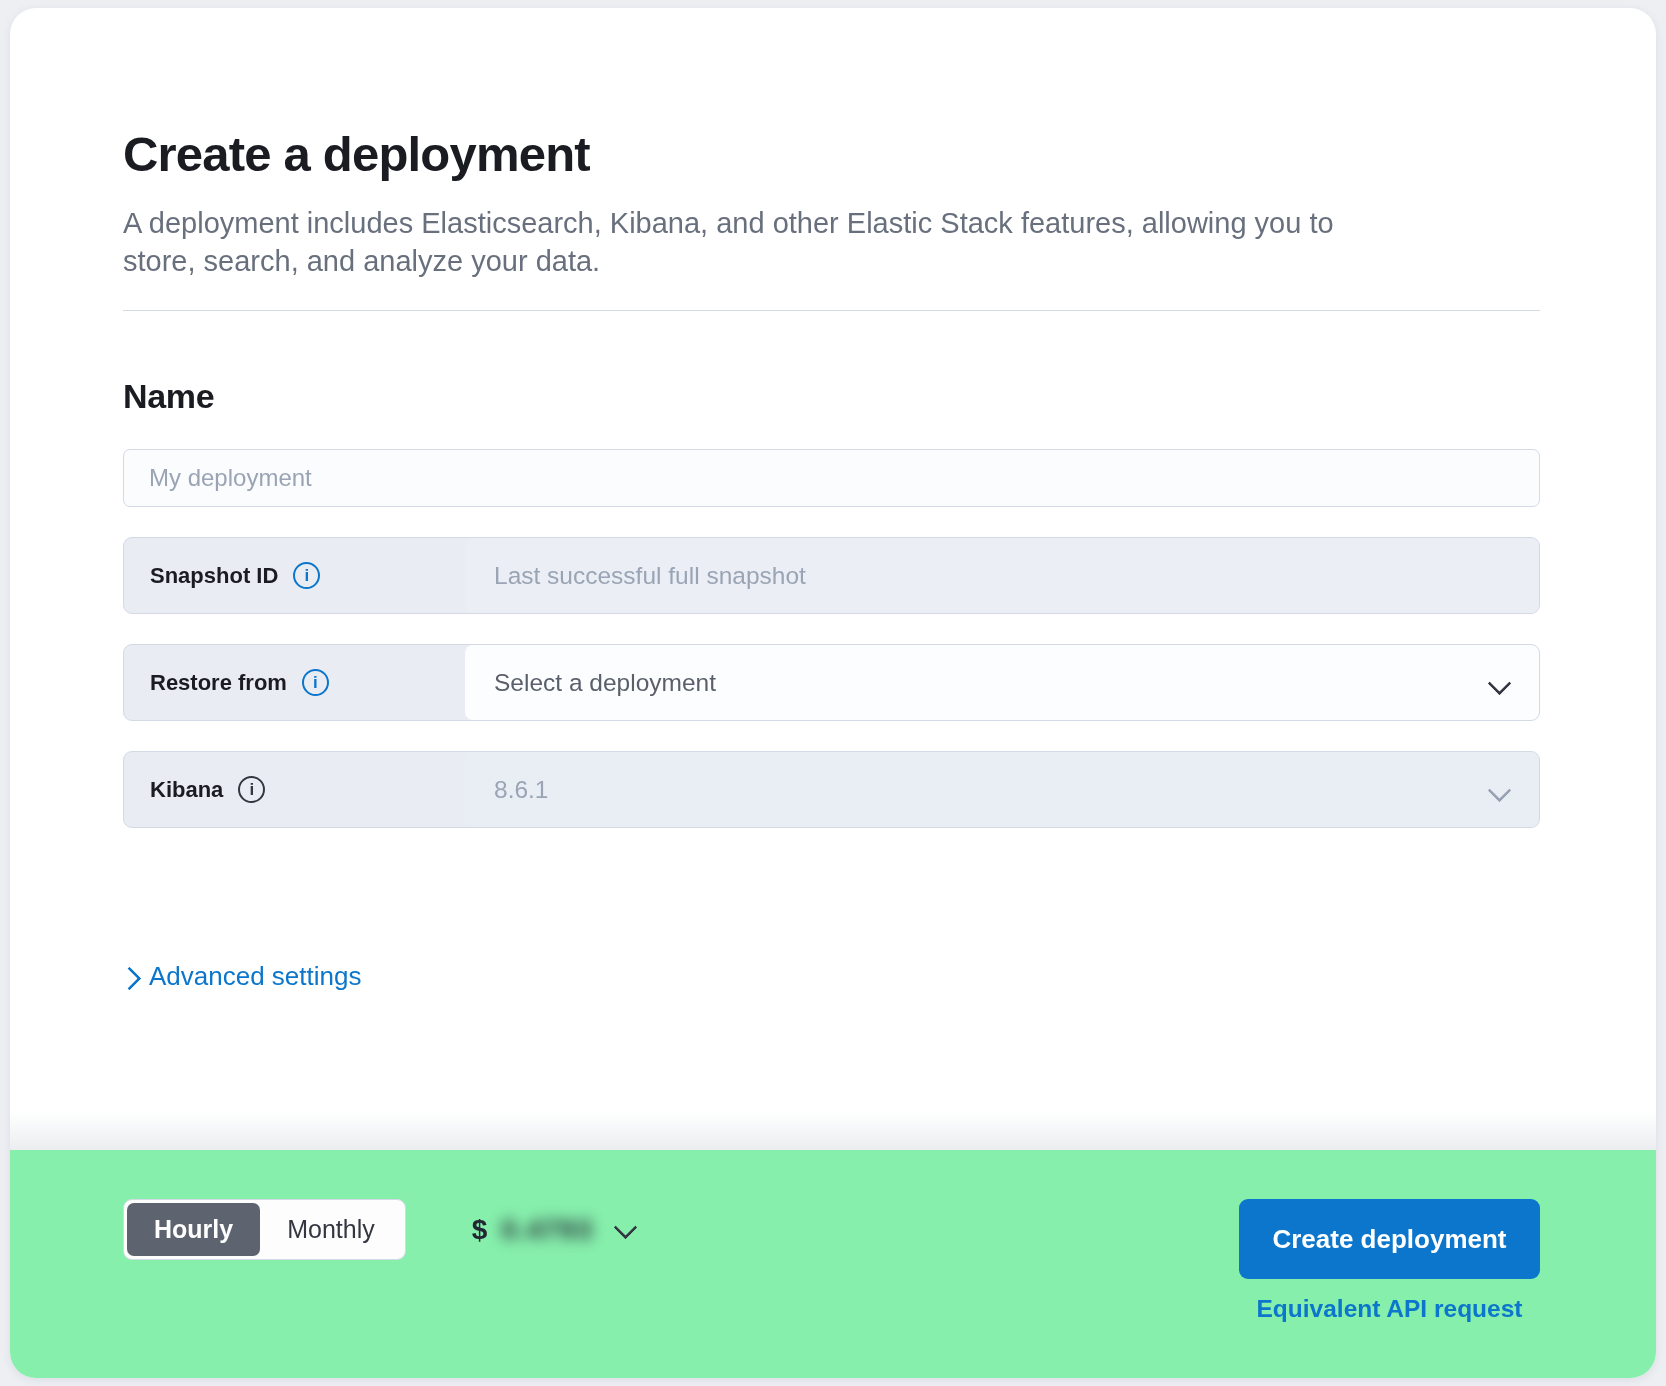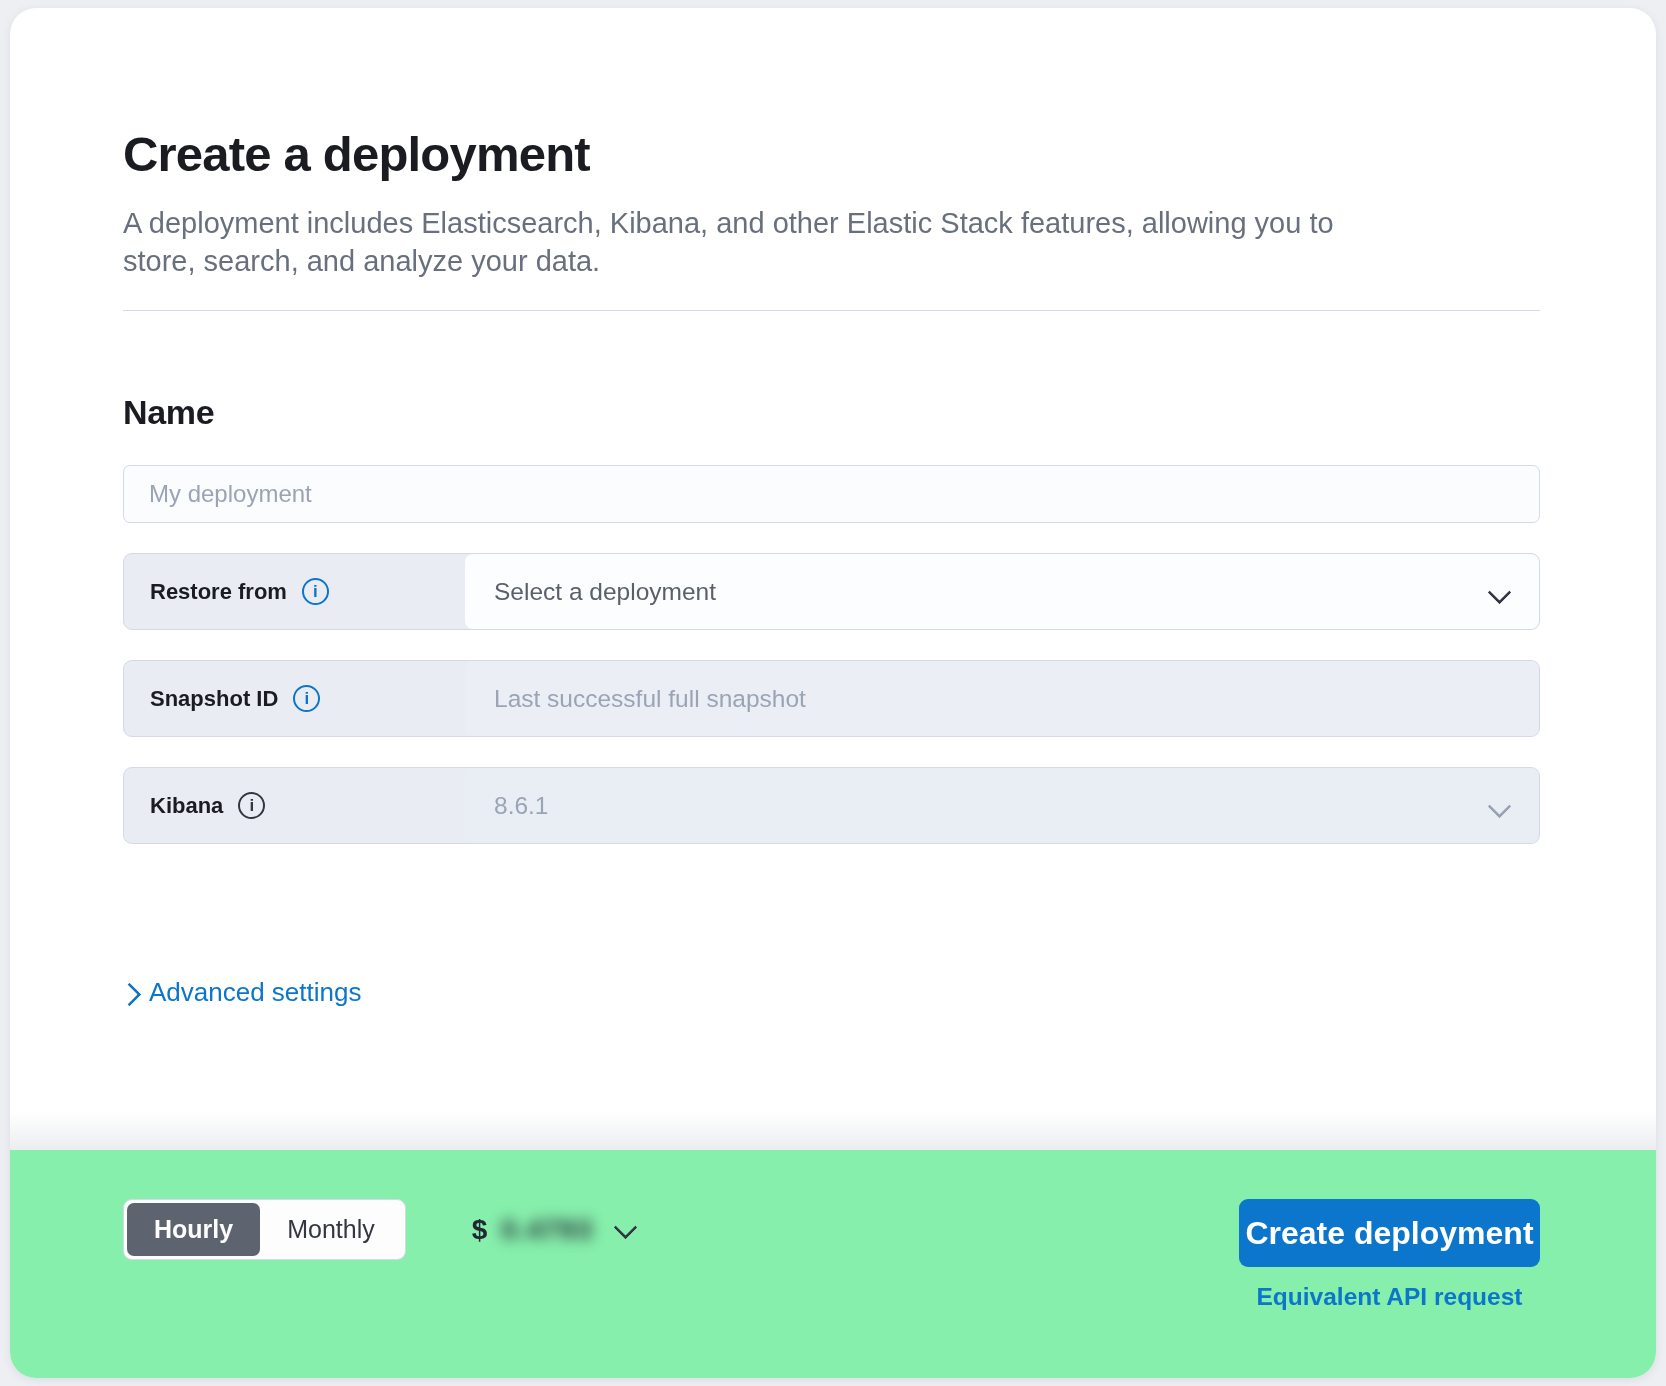--- a/index.html
+++ b/index.html
@@ -27,21 +27,21 @@
     margin:20px 0 0; max-width:1270px;
     font-size:29px; line-height:38px; color:#69707d;
   }
   .divider {
     margin:30px 0 0; border:none; border-top:1px solid #d3dae6; height:0;
   }
   .section-title {
     margin:0; font-size:34px; line-height:42px; font-weight:700; color:#1a1c21;
     letter-spacing:-0.3px;
   }
-  .name-heading { margin-top:80px; }
+  .name-heading { margin-top:64px; }
 
   .text-input {
     margin-top:32px; width:100%; height:58px;
     background:#fbfcfd; border:1px solid #d3dae6; border-radius:7px;
     padding:0 25px; font-size:24px; color:#343741;
     font-family:"Liberation Sans", sans-serif; outline:none;
   }
   .text-input::placeholder { color:#9aa4b5; }
 
   .section-row {
@@ -132,61 +132,61 @@
   }
   .price {
     display:flex; align-items:center; gap:14px; cursor:pointer;
     font-size:28px; font-weight:700; color:#222733;
   }
   .price .blurred { filter:blur(7px); letter-spacing:1px; }
   .price .chev { color:#343741; margin-left:10px; }
 
   .footer-right { display:flex; flex-direction:column; align-items:center; }
   .primary-btn {
-    width:301px; height:68px; border:none; border-radius:9px;
-    background:#0b76cb; color:#ffffff; font-size:32px; font-weight:700;
+    width:301px; height:80px; border:none; border-radius:9px;
+    background:#0b76cb; color:#ffffff; font-size:26px; font-weight:700;
     font-family:"Liberation Sans", sans-serif; cursor:pointer;
   }
   .api-link {
     margin-top:16px; color:#0b76cb; font-size:24.5px; font-weight:700;
     text-decoration:none; cursor:pointer;
   }
 </style>
 </head>
 <body>
 
 <div class="card">
   <main class="main">
 
     <h1 class="page-title">Create a deployment</h1>
     <p class="subtitle">A deployment includes Elasticsearch, Kibana, and other Elastic Stack features, allowing you to store, search, and analyze your data.</p>
     <hr class="divider">
 
     <h2 class="section-title name-heading">Name</h2>
     <input type="text" class="text-input" placeholder="My deployment" style="">
 
+
+    <div class="form-row">
+      <div class="row-label">
+        <span>Snapshot ID</span>
+        <span class="info-icon"></span>
+      </div>
+      <div class="row-value disabled" aria-disabled="true">
+        <span>Last successful full snapshot</span>
+      </div>
+    </div>
 
     <div class="form-row">
       <div class="row-label">
         <span>Restore from</span>
         <span class="info-icon"></span>
       </div>
       <div class="row-value enabled" role="combobox">
         <span>Select a deployment</span>
         <span class="chev down row-chevron"></span>
-      </div>
-    </div>
-
-    <div class="form-row">
-      <div class="row-label">
-        <span>Snapshot ID</span>
-        <span class="info-icon"></span>
-      </div>
-      <div class="row-value disabled" aria-disabled="true">
-        <span>Last successful full snapshot</span>
       </div>
     </div>
 
     <div class="form-row">
       <div class="row-label">
         <span>Kibana</span>
         <span class="info-icon dark"></span>
       </div>
       <div class="row-value disabled-sel" aria-disabled="true">
         <span>8.6.1</span>

